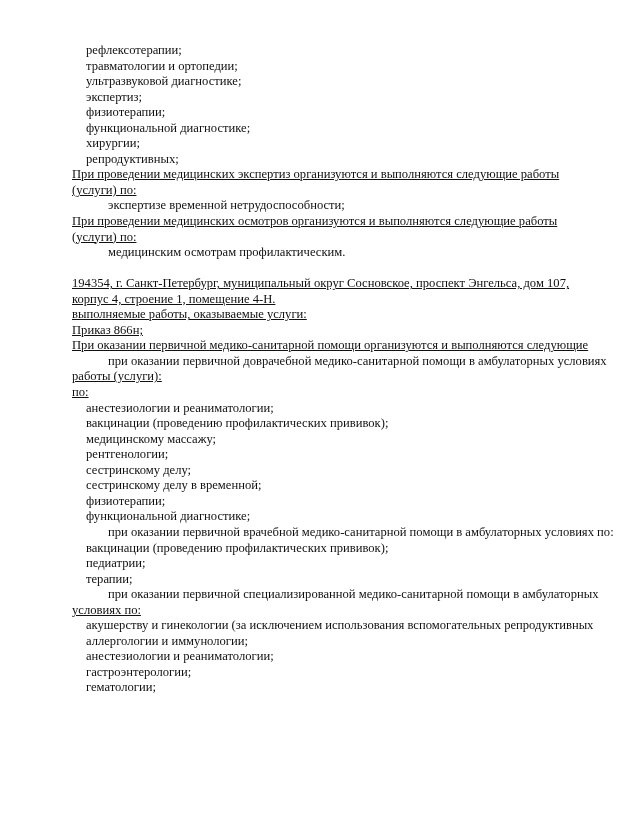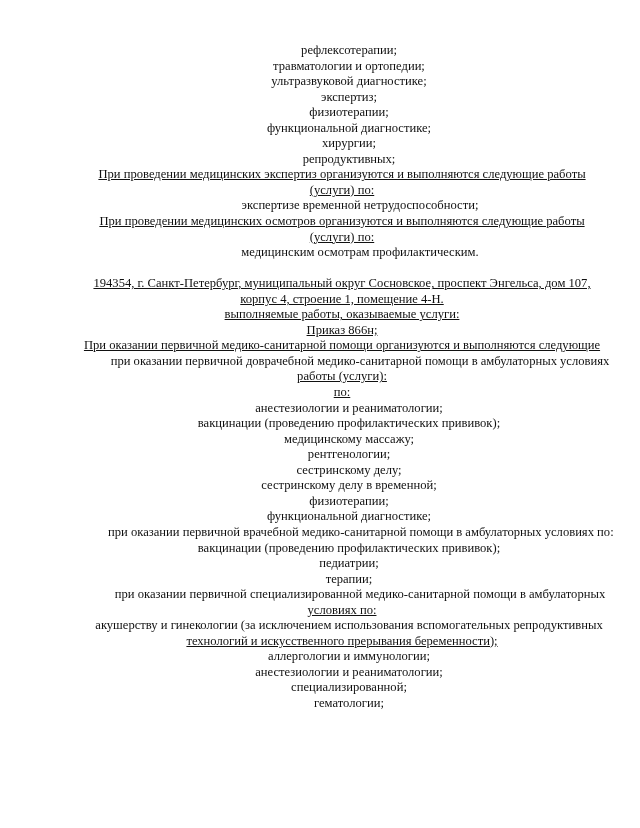--- a/index.html
+++ b/index.html
@@ -1,21 +1,21 @@
 <!DOCTYPE html>
 <html><head>
 <meta charset="utf-8">
 <style>
   html, body { margin: 0; padding: 0; background: #ffffff; }
   body { width: 640px; height: 828px; position: relative; overflow: hidden; }
   .page {
     position: absolute; left: 72px; top: 43px; width: 540px;
     font-family: "Liberation Serif", serif; font-size: 12.6px; line-height: 15.55px; color: #111111;
   }
-  .line { white-space: nowrap; text-align: center; }
+  .line { white-space: nowrap; }
   .i0 { padding-left: 0; text-decoration: underline; }
   .i2 { padding-left: 8px; margin-left: 28px; }
   .i3 { padding-left: 14px; }
   .gap { height: 15.55px; }
 </style>
 </head>
 <body>
 
 <div class="page">
   <div>
@@ -62,20 +62,19 @@
   <div class="line i2">при оказании первичной врачебной медико-санитарной помощи в амбулаторных условиях по:</div>
   <div>
     <div class="line i3">вакцинации (проведению профилактических прививок);</div>
     <div class="line i3">педиатрии;</div>
     <div class="line i3">терапии;</div>
   </div>
 
   <div class="line i2">при оказании первичной специализированной медико-санитарной помощи в амбулаторных</div>
   <div class="line i0">условиях по:</div>
   <div class="line i3">акушерству и гинекологии (за исключением использования вспомогательных репродуктивных</div>
-  <div class="line i0">технологий и искусственного прерывания беременности);</div>
   <div>
     <div class="line i3">аллергологии и иммунологии;</div>
     <div class="line i3">анестезиологии и реаниматологии;</div>
-    <div class="line i3">специализированной;</div>
+    <div class="line i3">гастроэнтерологии;</div>
     <div class="line i3">гематологии;</div>
   </div>
 </div>
 
 </body></html>

